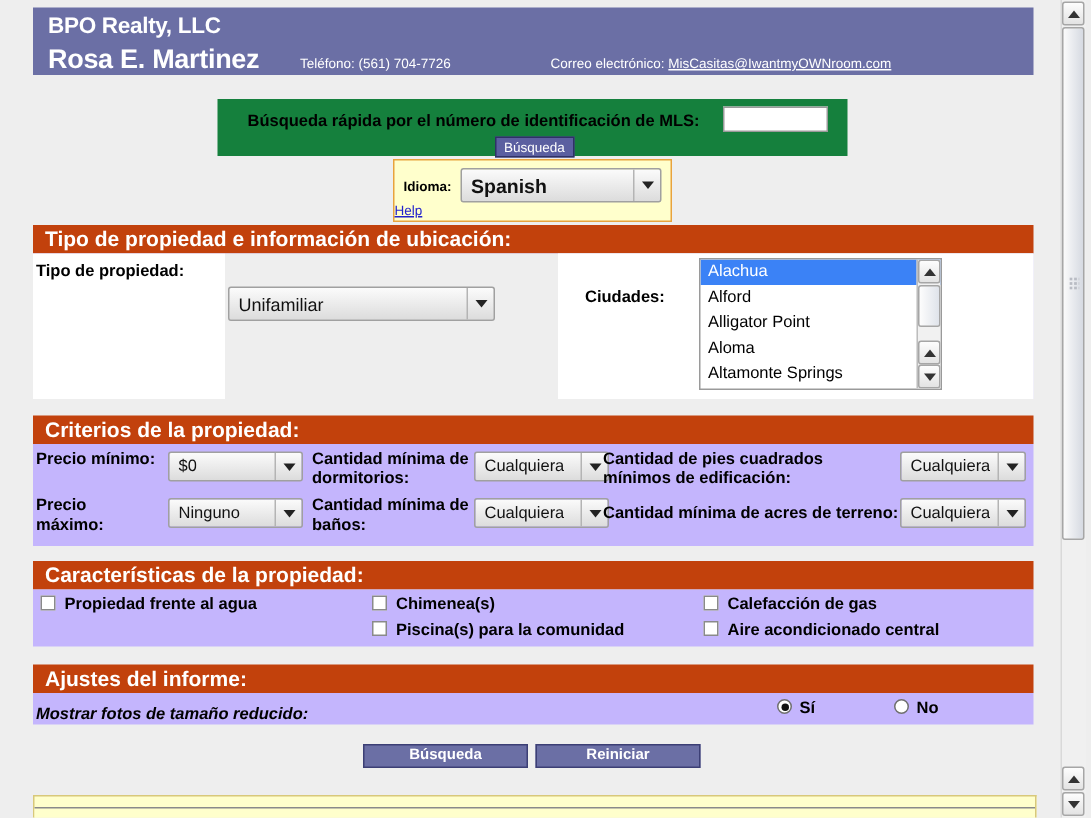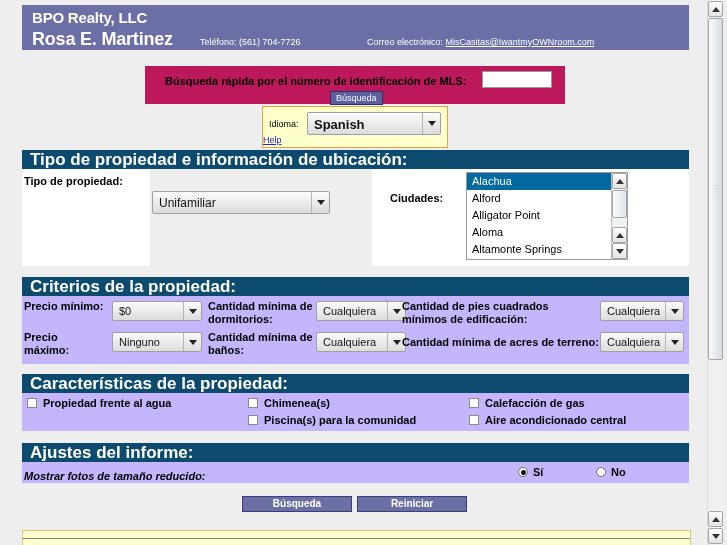--- a/index.html
+++ b/index.html
@@ -57,42 +57,42 @@
     position:absolute;left:10px;top:24px;font-size:18px;font-weight:bold;
     letter-spacing:-0.2px;
   }
   .brand-phone{position:absolute;left:178px;top:32px;font-size:9px;}
   .brand-email-label{position:absolute;left:345px;top:32px;font-size:9px;}
   .brand-email{color:#ffffff;text-decoration:underline;}
 
   
   .quick{
     position:absolute;left:145px;top:66px;width:420px;height:38px;
-    background:#be185d;
+    background:#15803d;
   }
   .quick-label{
     position:absolute;left:20px;top:9px;font-size:11px;font-weight:bold;
   }
   .mls-input{
     position:absolute;right:13px;top:5px;width:70px;height:17px;
     border:1px solid #9a9a9a;background:#fff;box-sizing:border-box;
     font-family:inherit;font-size:11px;padding:0 2px;
   }
   .btn-small{
     position:absolute;left:330px;top:91px;
     background:#5b5fa0;color:#ffffff;border:1px solid #2f3166;
     font-size:9px;font-family:inherit;padding:1px 5px;line-height:10px;
   }
 
   
   .langbox{
     position:absolute;left:262px;top:106px;width:186px;height:42px;
     background:#ffffcc;border:1px solid #e8a33d;box-sizing:border-box;
   }
-  .lang-label{position:absolute;left:6px;top:12px;font-size:9px;font-weight:normal;}
+  .lang-label{position:absolute;left:6px;top:12px;font-size:9px;font-weight:bold;}
   .helplink{
     position:absolute;left:0;right:0;top:28px;text-align:left;
     font-size:9px;color:#2222cc;text-decoration:underline;
   }
 
   
   .sel{
     position:relative;display:inline-block;box-sizing:border-box;
     height:20px;background:linear-gradient(#fbfbfb,#dcdcdc);
     border:1px solid #a0a0a0;border-radius:2px;
@@ -108,35 +108,35 @@
     display:flex;align-items:center;justify-content:center;
   }
   .sel .caret{
     width:0;height:0;border-left:4px solid transparent;border-right:4px solid transparent;
     border-top:5px solid #222;
   }
 
   
   .sect{position:absolute;left:22px;width:667px;box-sizing:border-box;}
   .sect-hd{
-    background:#0c4a6e;color:#ffffff;font-weight:bold;font-size:17px;
+    background:#c2410c;color:#ffffff;font-weight:bold;font-size:14px;
     padding:2px 0 2px 8px;height:15px;line-height:15px;
   }
   .sect-body{background:#c4b5fd;position:relative;}
 
   .lbl{font-size:11px;font-weight:bold;}
 
   
   .citybox{
     position:absolute;left:466px;top:172px;width:162px;height:88px;
     border:1px solid #9a9a9a;background:#ffffff;box-sizing:border-box;
     overflow:hidden;
   }
   .city-item{font-size:11px;padding:1px 0 1px 5px;line-height:15px;}
-  .city-item.sel-row{background:#0369a1;color:#ffffff;}
+  .city-item.sel-row{background:#3b82f6;color:#ffffff;}
   .citysb{
     position:absolute;right:0;top:0;width:15px;height:86px;background:#f1f1f1;
     border-left:1px solid #bdbdbd;
   }
   .citysb .thumb2{
     position:absolute;top:17px;left:0;width:15px;height:28px;
     background:linear-gradient(90deg,#fdfdfd,#dfe3ea);
     border:1px solid #a6a6a6;box-sizing:border-box;border-radius:2px;
   }
 

